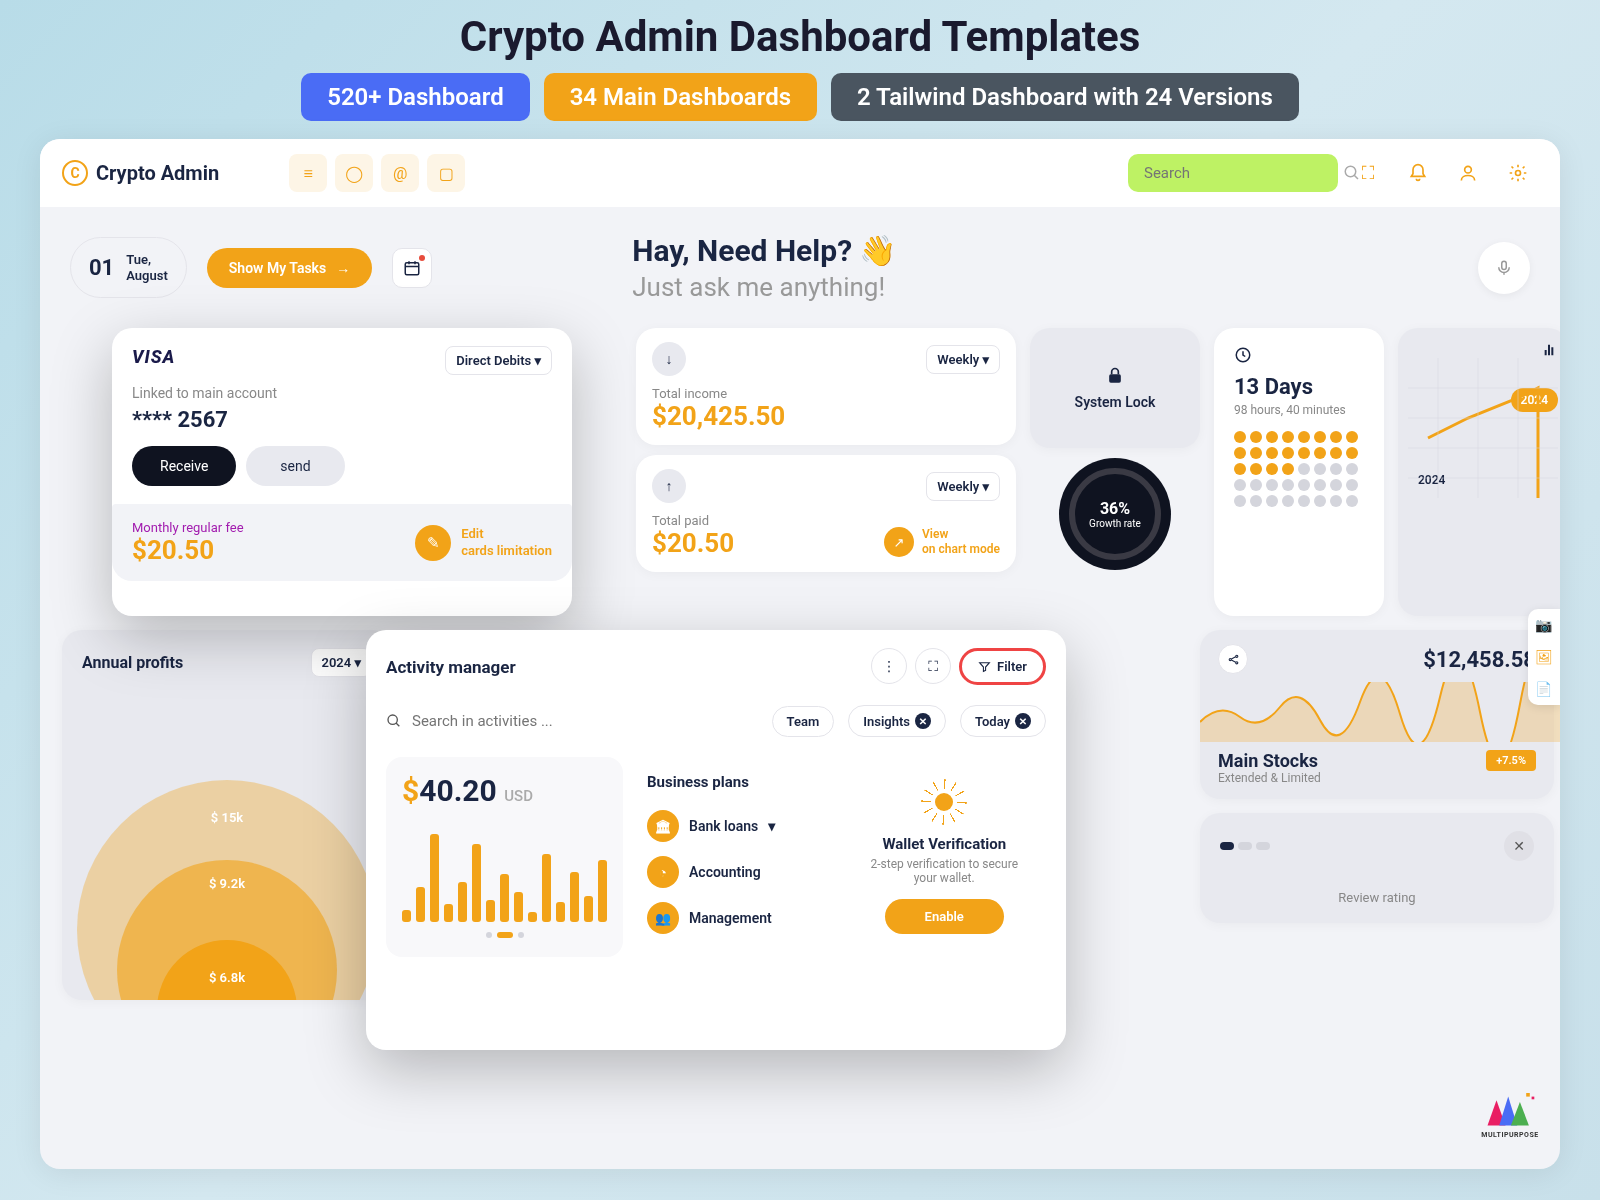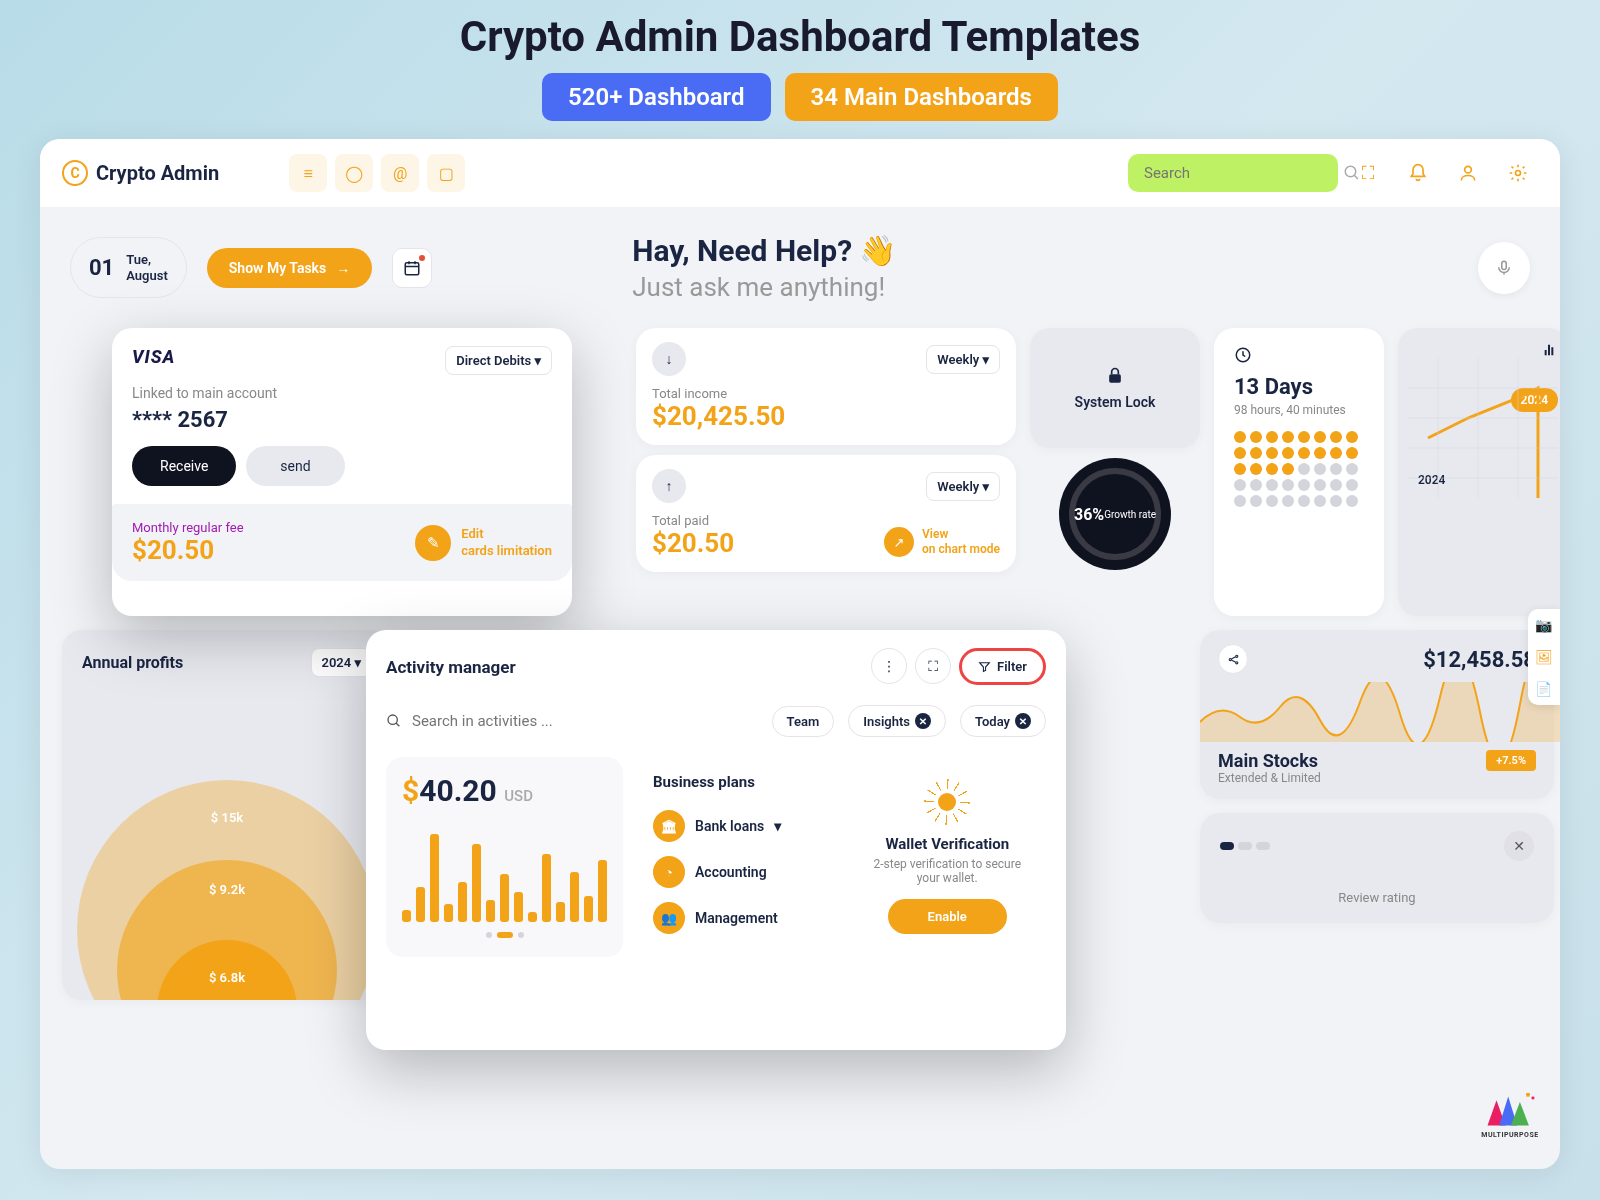--- a/index.html
+++ b/index.html
@@ -57,21 +57,21 @@
 .income-head { display: flex; justify-content: space-between; align-items: center; }
 .rnd-icon { width: 34px; height: 34px; border-radius: 50%; background: #e8e9ef; display: flex; align-items: center; justify-content: center; color: #1a2542; font-size: 14px; }
 .income-lab { color: #888; font-size: 13px; margin-top: 10px; }
 .income-val { color: #f2a318; font-size: 26px; font-weight: 700; }
 .paid-row { display: flex; justify-content: space-between; align-items: flex-end; }
 .view-chart { display: flex; align-items: center; gap: 8px; }
 .view-icon { width: 30px; height: 30px; border-radius: 50%; background: #f2a318; color: #fff; display: flex; align-items: center; justify-content: center; font-size: 13px; }
 .view-txt { font-size: 12px; font-weight: 600; color: #f2a318; line-height: 1.3; }
 .syslock { display: flex; flex-direction: column; align-items: center; justify-content: center; gap: 8px; color: #1a2542; font-size: 14px; font-weight: 600; height: 120px; }
 .growth-card { padding: 10px; display: flex; justify-content: center; height: 158px; }
-.growth-ring { width: 112px; height: 112px; border-radius: 50%; background: #0f1320; position: relative; display: flex; align-items: center; justify-content: center; flex-direction: row; color: #fff; }
+.growth-ring { width: 112px; height: 112px; border-radius: 50%; background: #0f1320; position: relative; display: flex; align-items: center; justify-content: center; flex-direction: column; color: #fff; }
 .growth-ring::before { content:''; position:absolute; inset:-5px; border-radius:50%; background: conic-gradient(#f2a318 0deg 130deg, transparent 130deg 360deg); z-index:-1; }
 .growth-ring::after { content:''; position:absolute; inset:10px; border-radius:50%; border: 6px solid #3a3a44; }
 .growth-pct { font-size: 16px; font-weight: 700; z-index: 1; }
 .growth-lab { font-size: 10px; z-index: 1; }
 .days-card { height: 288px; }
 .days-card .clock { margin-bottom: 10px; color: #1a2542; }
 .days-val { font-size: 22px; font-weight: 700; color: #1a2542; }
 .days-sub { font-size: 12px; color: #888; margin-top: 4px; }
 .dots { margin-top: 14px; display: flex; flex-wrap: wrap; gap: 4px; }
 .dot { width: 12px; height: 12px; border-radius: 50%; background: #f2a318; }
@@ -95,21 +95,21 @@
 .act-head { display: flex; justify-content: space-between; align-items: center; }
 .act-title { font-weight: 700; font-size: 17px; color: #1a2542; }
 .act-ctrls { display: flex; gap: 8px; }
 .cir-btn { width: 36px; height: 36px; border-radius: 50%; border: 1px solid #e4e4ea; display: flex; align-items: center; justify-content: center; cursor: pointer; color: #1a2542; font-size: 14px; }
 .filter-btn { padding: 8px 16px; border-radius: 20px; border: 3px solid #ef4444; font-size: 13px; font-weight: 600; cursor: pointer; display: flex; gap: 6px; align-items: center; color: #1a2542; }
 .act-search { display: flex; align-items: center; gap: 14px; margin-top: 20px; }
 .act-search-box { flex: 1; display: flex; align-items: center; gap: 10px; color: #999; }
 .act-search-box input { border: none; outline: none; font-size: 15px; color: #555; flex: 1; }
 .chip { padding: 7px 14px; border-radius: 18px; border: 1px solid #e4e4ea; font-size: 13px; font-weight: 600; cursor: pointer; color: #1a2542; display: flex; align-items: center; gap: 5px; }
 .chip .x { background: #1a2542; color: #fff; width: 16px; height: 16px; border-radius: 50%; display: inline-flex; align-items: center; justify-content: center; font-size: 10px; }
-.act-cards { display: grid; grid-template-columns: 1fr 1fr 1fr; gap: 14px; margin-top: 20px; }
+.act-cards { display: grid; grid-template-columns: 1fr 1fr 1fr; gap: 8px; margin-top: 20px; }
 .act-sub { background: #f8f8fa; border-radius: 16px; padding: 16px; }
 .big-amt { font-size: 30px; font-weight: 700; color: #1a2542; }
 .big-amt .cur { font-size: 15px; color: #aaa; font-weight: 500; }
 .big-amt .dollar { color: #f2a318; }
 .bars { display: flex; align-items: flex-end; gap: 5px; height: 100px; margin-top: 14px; }
 .bar { width: 9px; background: #f2a318; border-radius: 3px; }
 .pager { display: flex; justify-content: center; gap: 5px; margin-top: 10px; }
 .pdot { width: 6px; height: 6px; border-radius: 6px; background: #d4d5dc; }
 .pdot.active { width: 16px; background: #f2a318; }
 .bplan-title { font-weight: 700; font-size: 15px; color: #1a2542; margin-bottom: 12px; }
@@ -145,20 +145,21 @@
 svg { display: block; }
 </style>
 </head>
 <body>
 
 <div class="promo">
   <h1>Crypto Admin Dashboard Templates</h1>
   <div class="promo-pills">
     <div class="pill pill-blue">520+ Dashboard</div>
     <div class="pill pill-orange">34 Main Dashboards</div>
+    <div class="pill pill-dark">2 Tailwind Dashboard with 24 Versions</div>
   </div>
 </div>
 
 <div class="dashboard">
   <div class="topbar">
     <div class="brand">
       <div class="brand-icon">C</div>
       <span>Crypto Admin</span>
     </div>
     <div class="topbar-left">
@@ -376,21 +377,21 @@
     <div class="card card-gray annual-card">
       <div class="annual-head">
         <div class="annual-title">Annual profits</div>
         <div class="dd-btn" style="background:#fff"><span>2024</span> ▾</div>
       </div>
       <div class="rings-wrap">
         <div class="ring ring1">
             <div class="ring-lab" style="top:30px">$ 15k</div>
           </div>
         <div class="ring ring2">
-            <div class="ring-lab" style="top:22px">$ 9.2k</div>
+            <div class="ring-lab" style="top:16px">$ 9.2k</div>
           </div>
         <div class="ring ring3">
             <div class="ring-lab" style="top:30px">$ 6.8k</div>
           </div>
       </div>
     </div>
 
     <div class="card activity-card">
       <div class="act-head">
         <div class="act-title">Activity manager</div>

